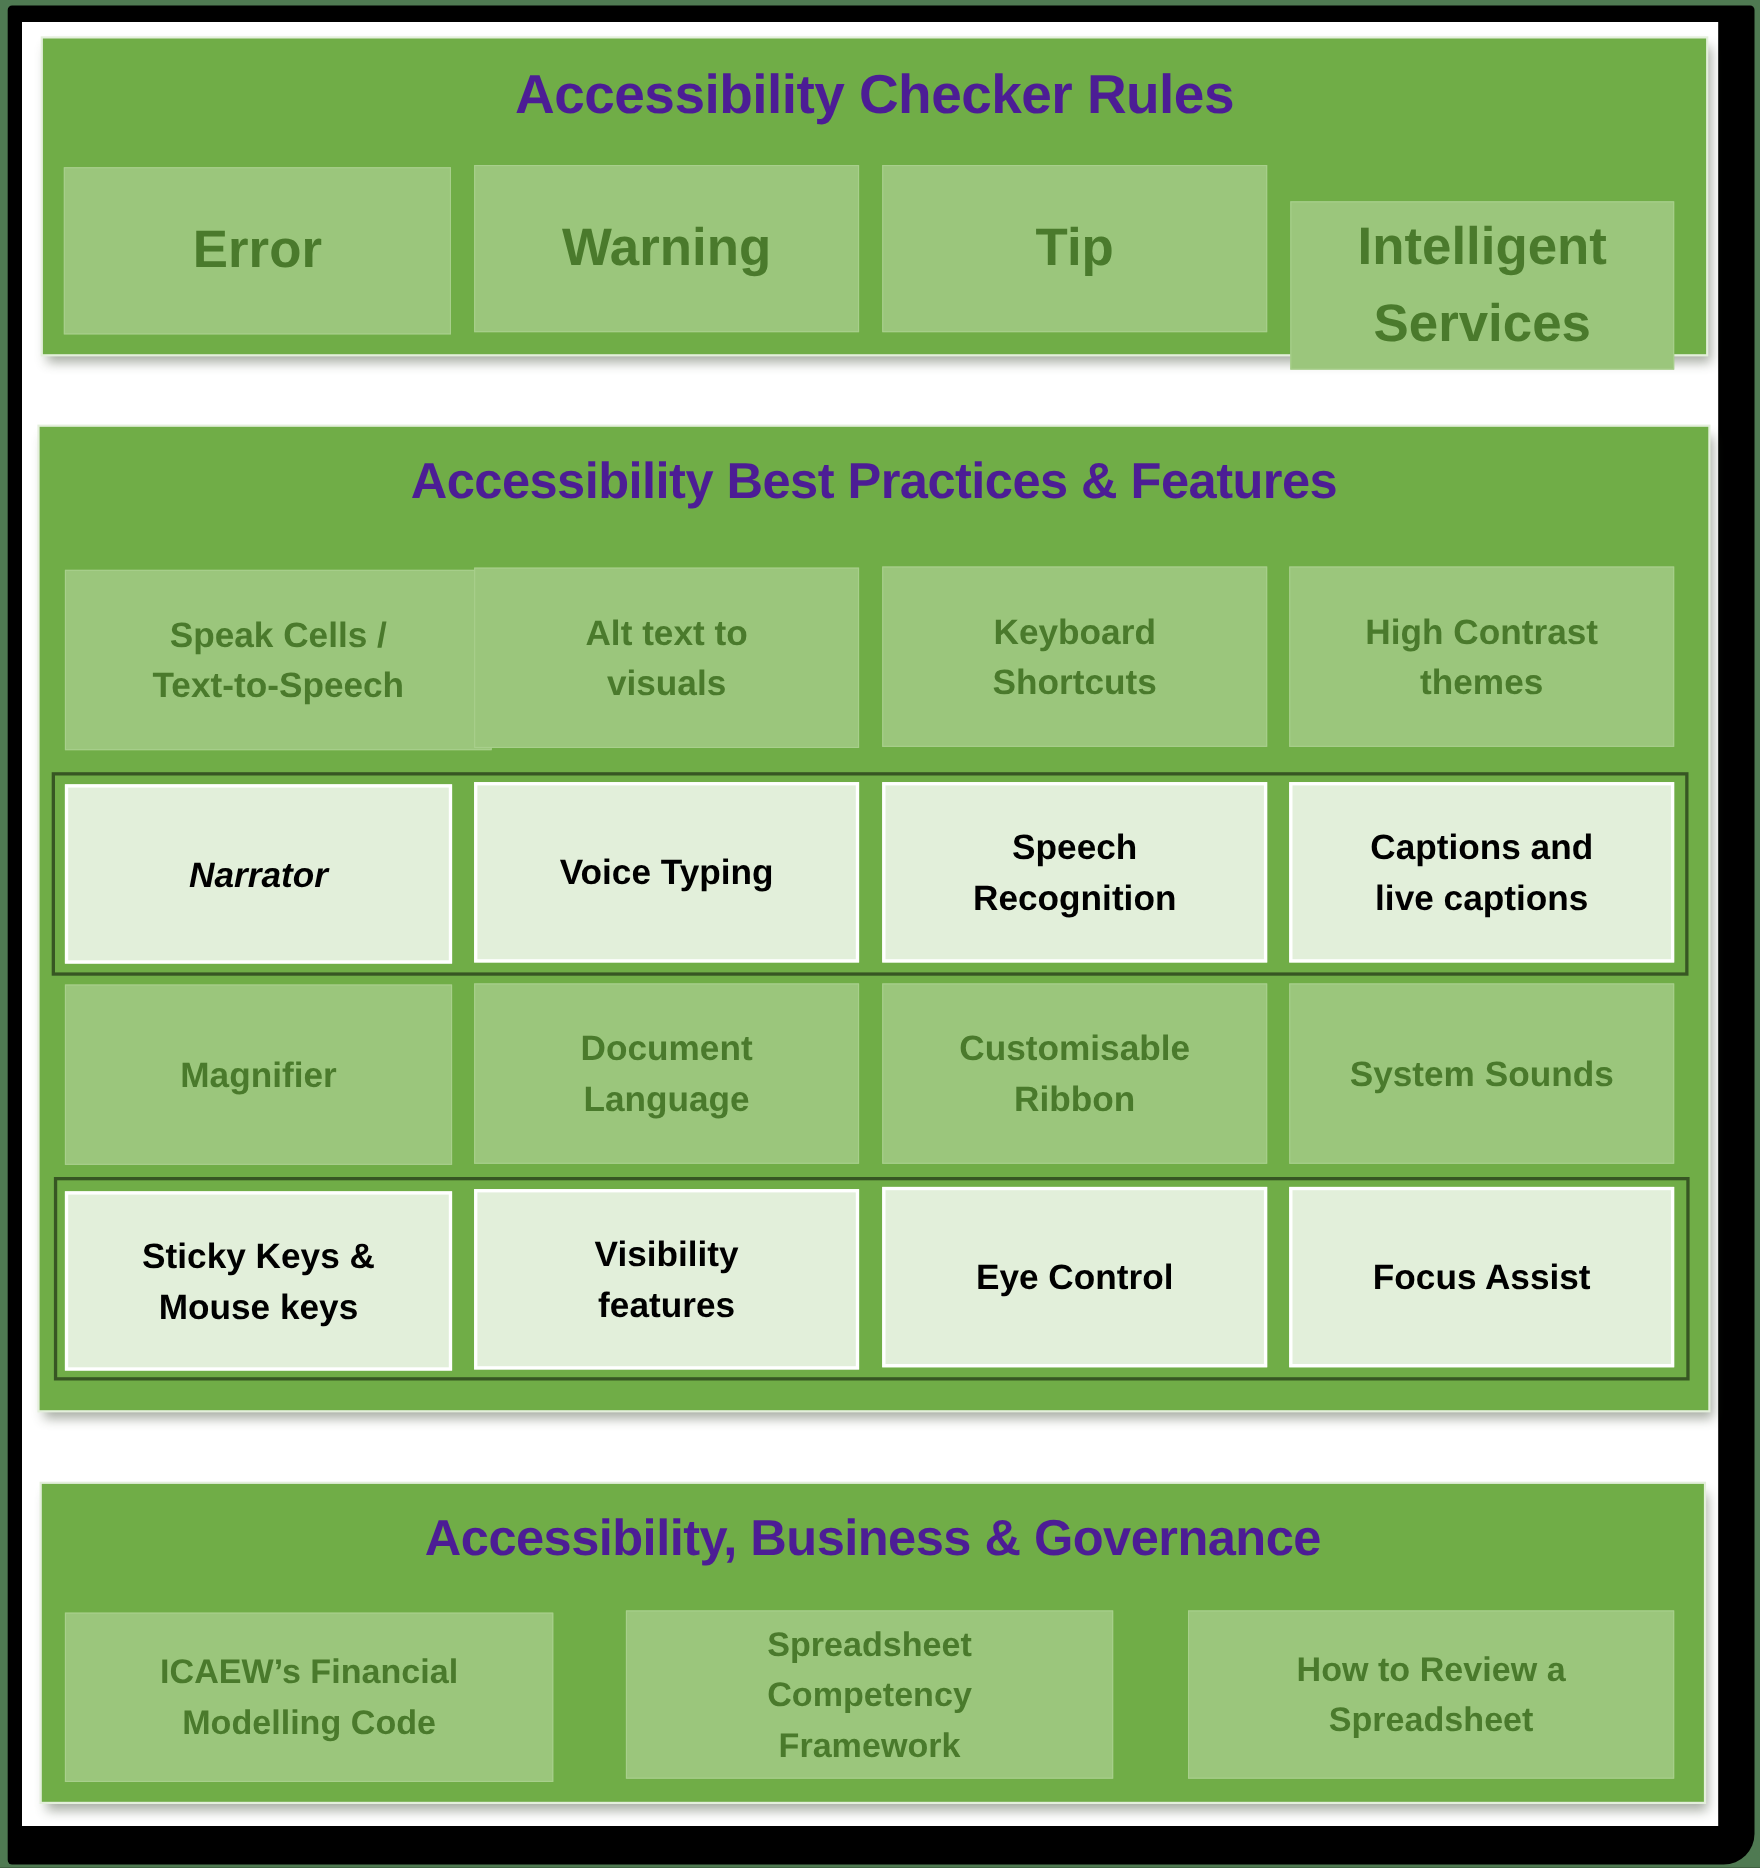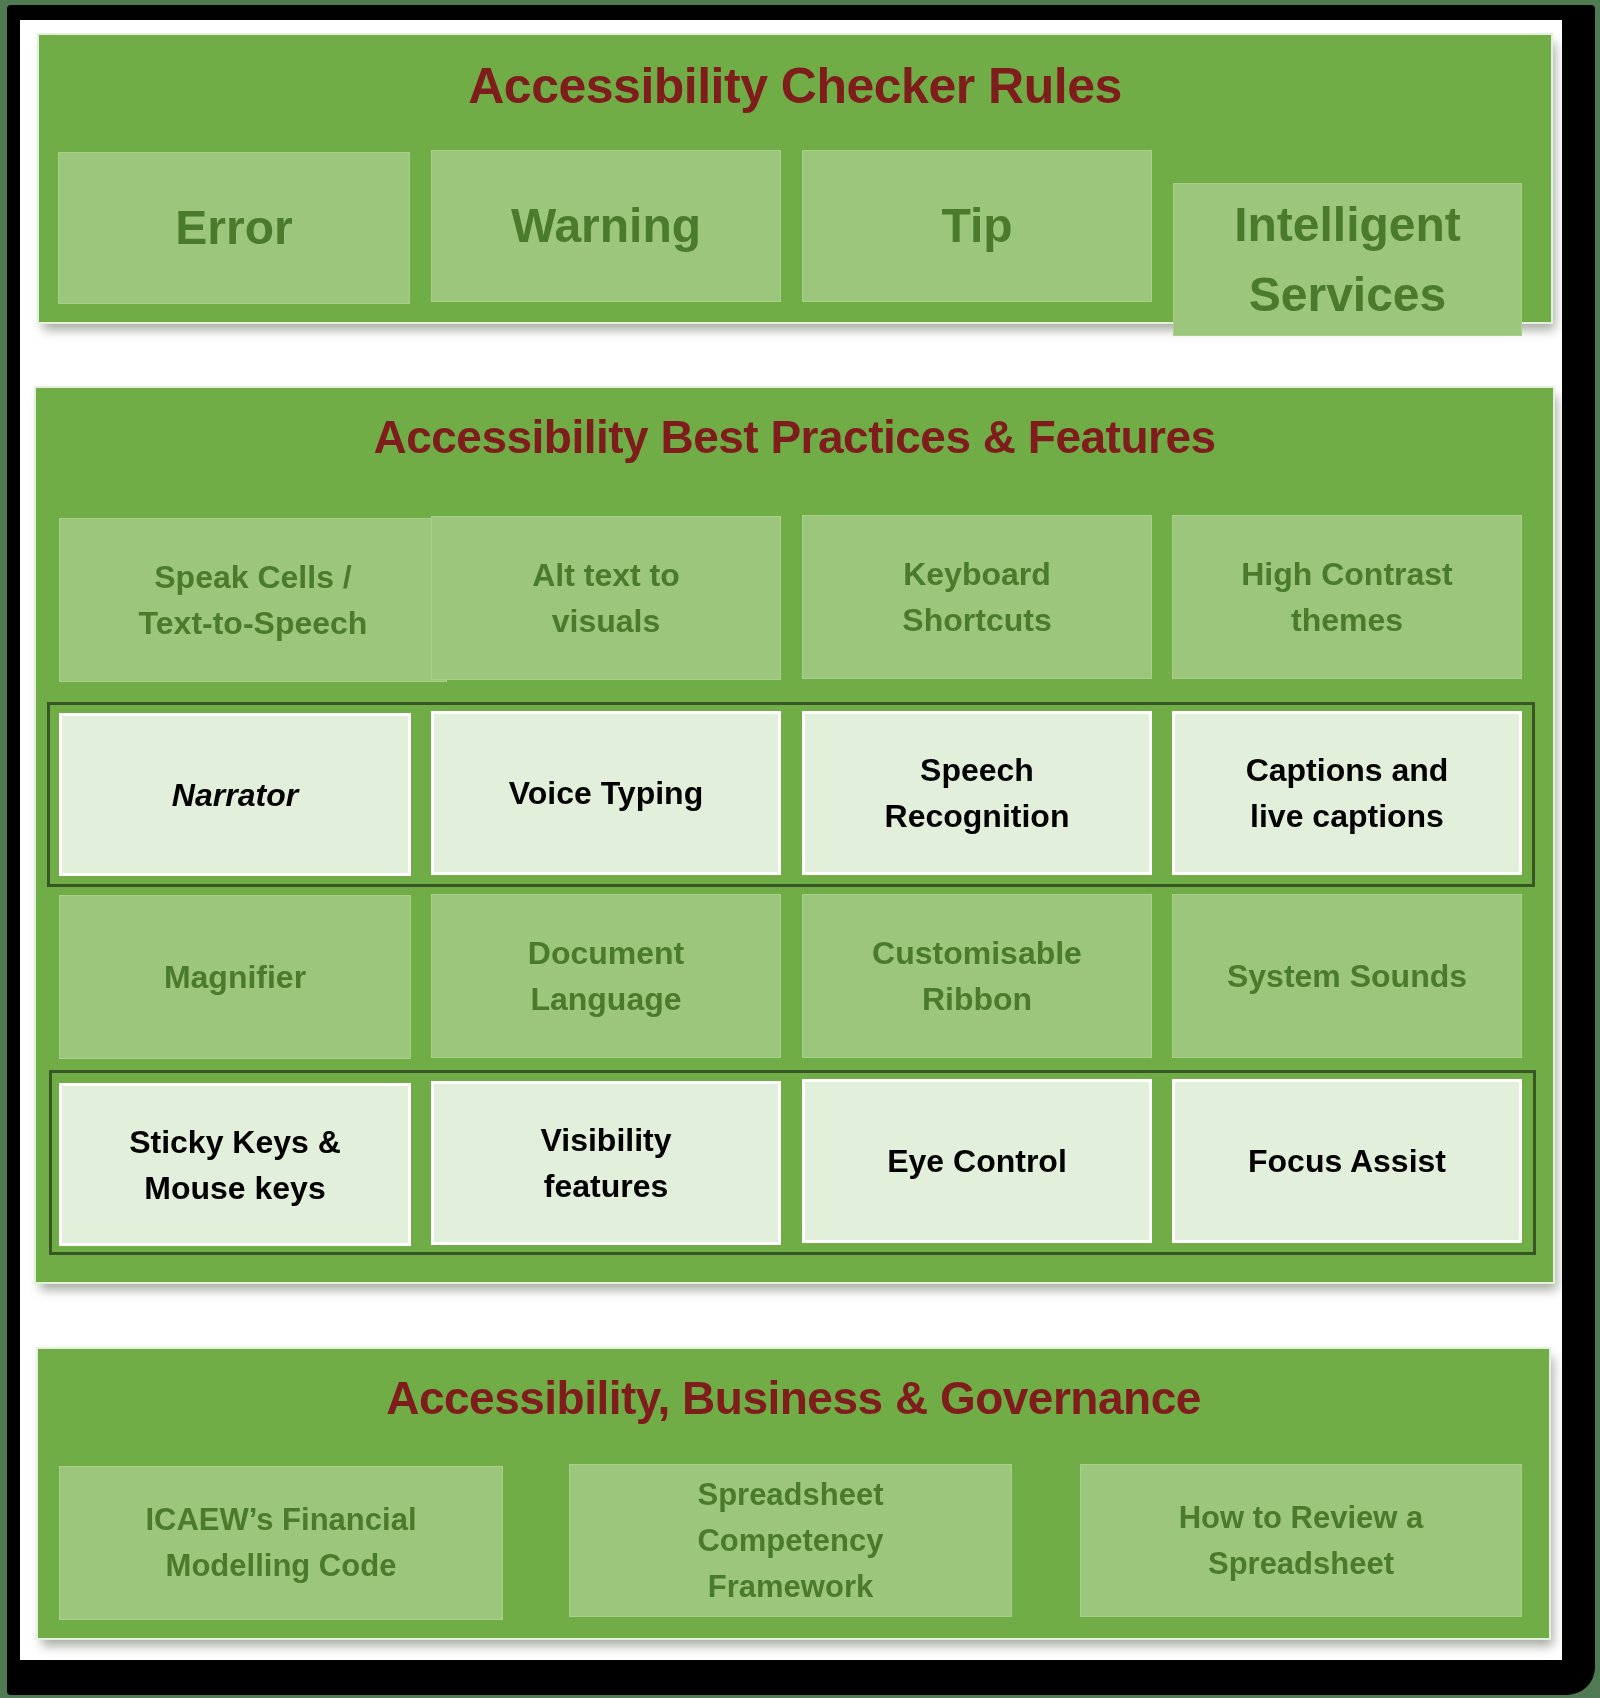--- a/index.html
+++ b/index.html
@@ -29,21 +29,21 @@
     }
     .panel {
       position: absolute;
       background: #70ad47;
       box-shadow: 0 0 0 2px #e4efdc, 4px 8px 10px rgba(60,70,50,0.45);
     }
     .panel-title {
       position: absolute;
       left: 0; right: 0;
       text-align: center;
-      color: #7f1d1d;
+      color: #4c1d95;
       font-weight: bold;
       font-size: 46px;
       letter-spacing: -0.5px;
       white-space: nowrap;
     }
     .tile {
       position: absolute;
       display: flex;
       align-items: center;
       justify-content: center;

